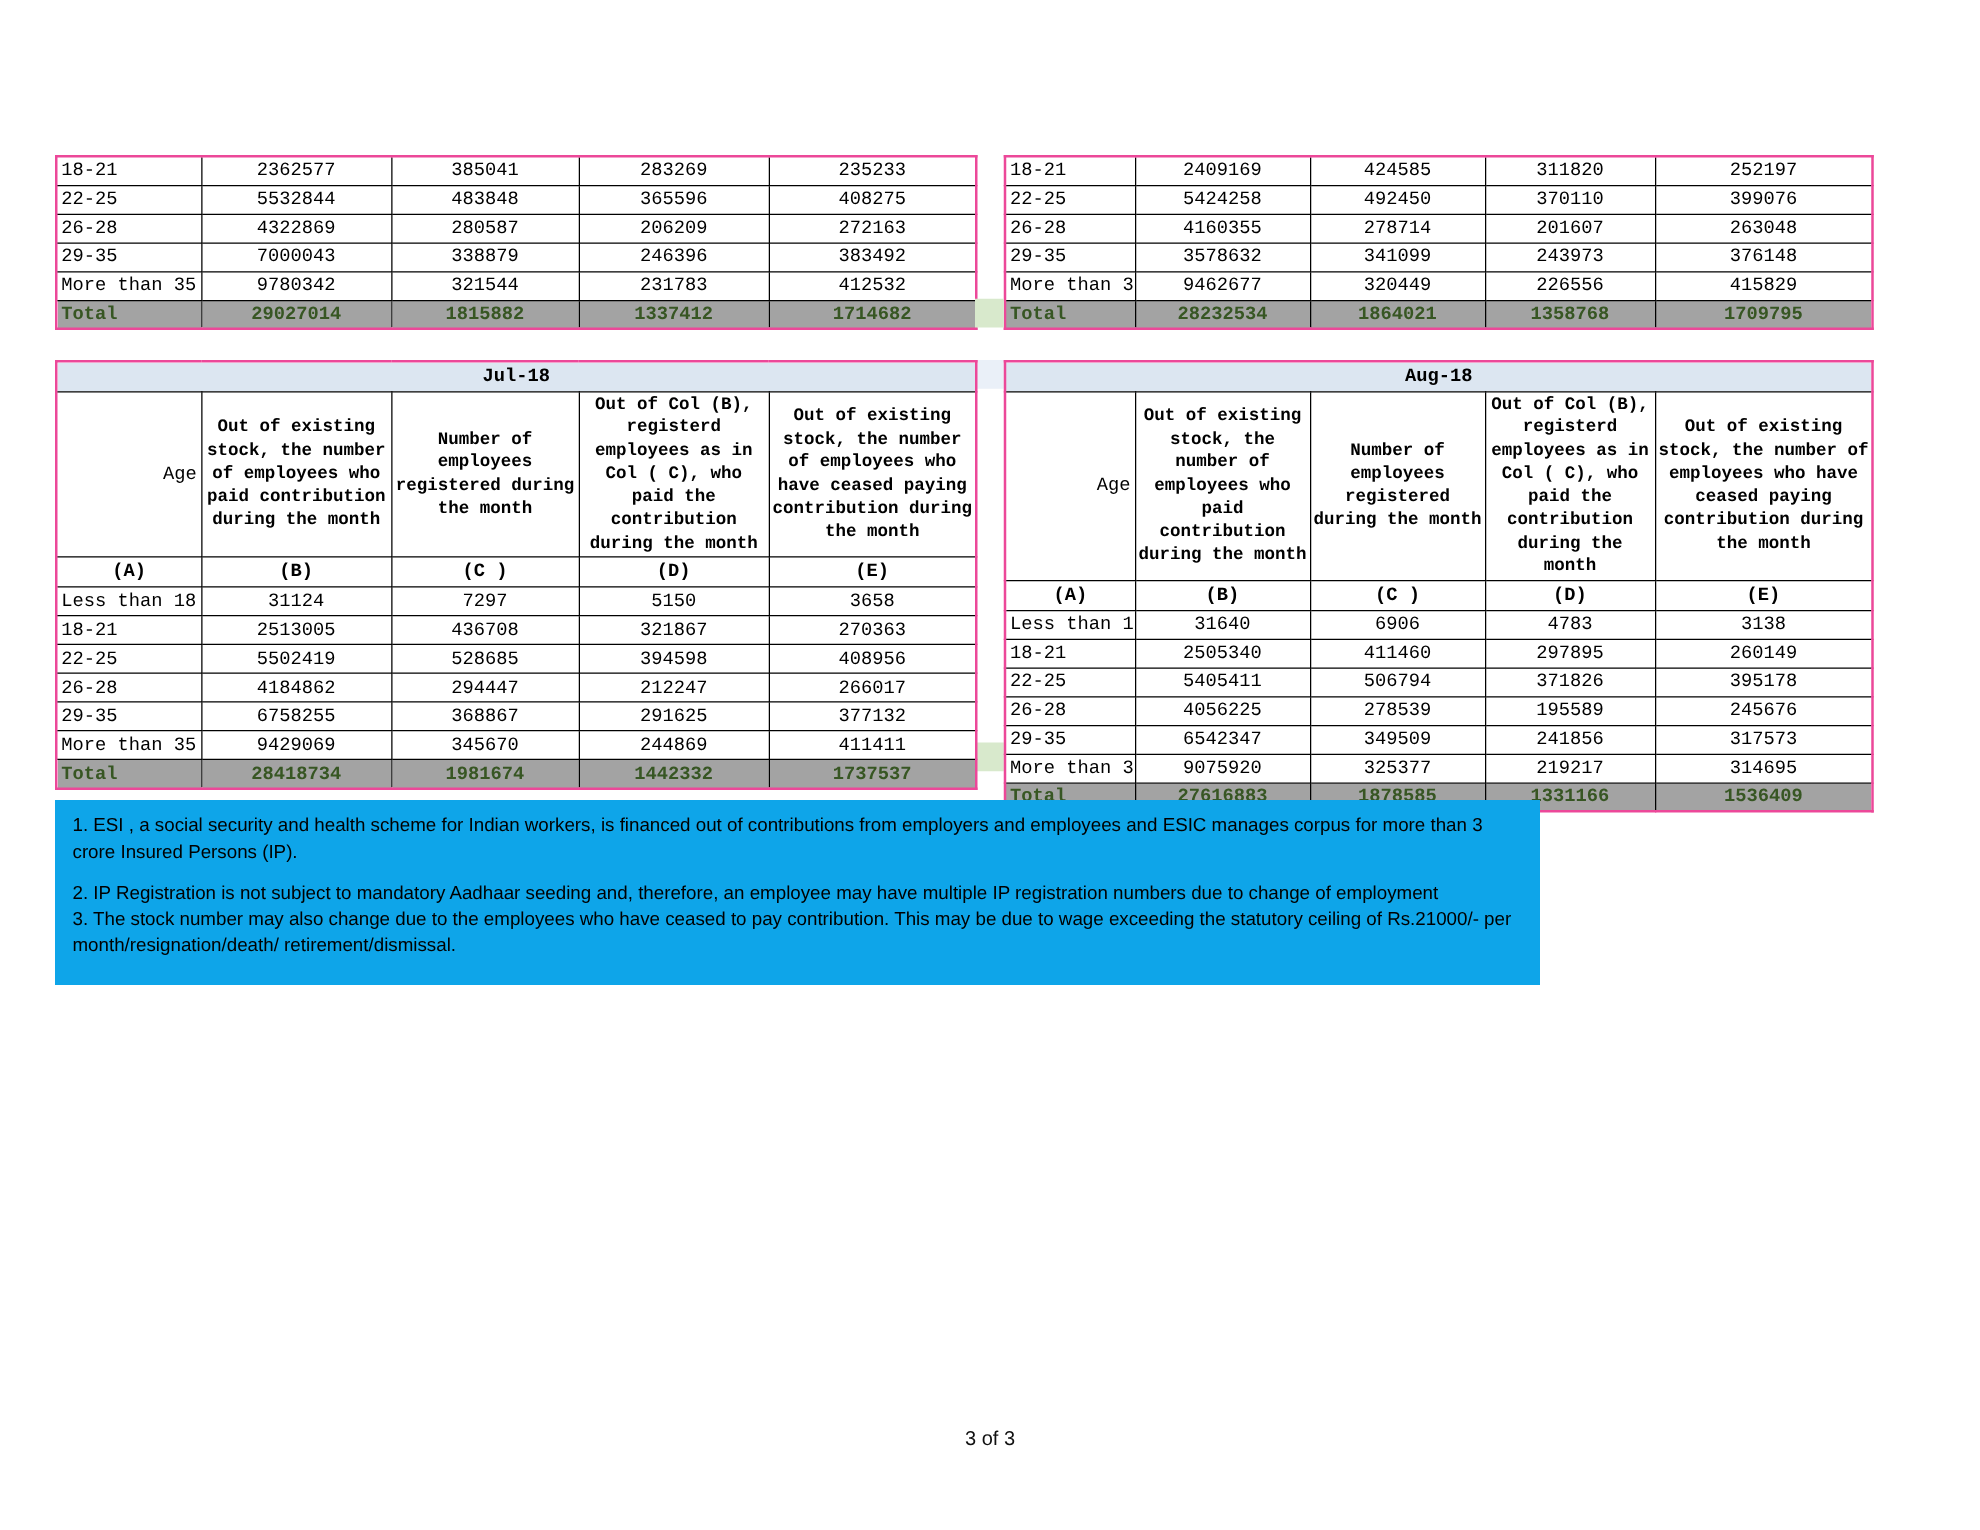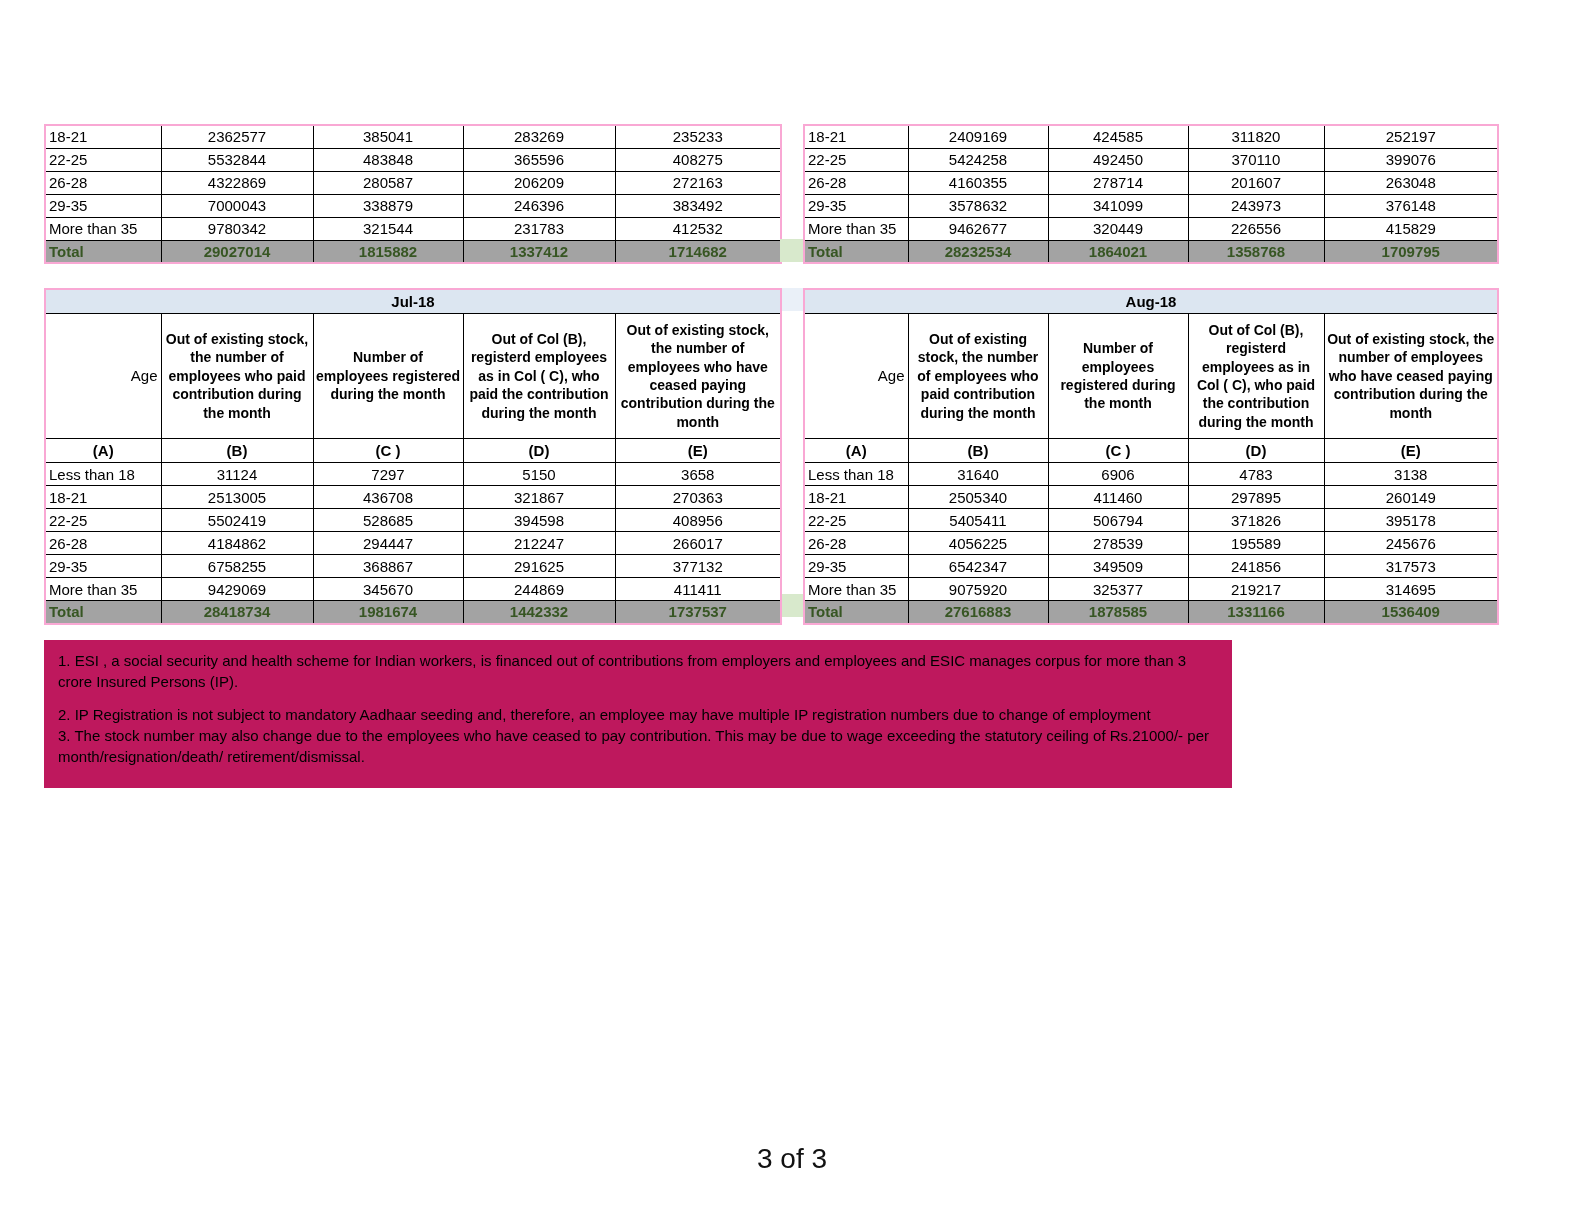--- a/index.html
+++ b/index.html
@@ -1,44 +1,44 @@
 <!DOCTYPE html>
 <html><head>
 <meta charset="utf-8">
 <style>
   html,body{margin:0;padding:0;background:#fff;}
   .page{position:relative;width:1584px;height:1224px;background:#ffffff;
         font-family:"Liberation Sans", sans-serif;color:#000;overflow:hidden;}
 
   table.tbl{position:absolute;border-collapse:collapse;table-layout:fixed;
-            border:2px solid #f9a8d4;font-family:Liberation Sans, sans-serif;}
+            border:2px solid #ec4899;font-family:Liberation Mono, monospace;}
   .tbl th,.tbl td{border:1px solid #000;overflow:hidden;}
   .tbl tr{height:23px;}
   .tbl td.lbl{font-size:15px;text-align:left;padding:0 3px;white-space:nowrap;}
   .tbl td.num{font-size:15px;text-align:center;padding:0 2px;}
   .tbl tr.total td{background:#a3a3a3;color:#375623;font-weight:bold;}
 
   .tbl th.title{height:23px;background:#DCE6F1;font-size:15px;font-weight:bold;
                 text-align:center;padding:0;margin-left:20px;}
   .tbl tr.heads th{height:122px;font-size:14px;font-weight:bold;text-align:center;
                    vertical-align:middle;line-height:1.32;padding:1px 2px;}
   .tbl tr.heads th.agecell{text-align:right;font-weight:normal;font-size:15px;padding:0 3px;}
   .tbl tr.letters th{height:23px;font-size:15px;font-weight:bold;text-align:center;padding:0;}
 
   .strip{position:absolute;}
   .strip.blue{background:#EAF0F8;}
   .strip.green{background:#D8E9CC;}
 
   .notes{position:absolute;left:44px;top:640px;width:1188px;height:148px;
-         background:#be185d;box-sizing:border-box;padding:10px 22px 0 14px;}
+         background:#0ea5e9;box-sizing:border-box;padding:10px 22px 0 14px;}
   .notes p{margin:0;font-size:15px;line-height:21px;color:#000;}
   .notes p.gap{margin-top:12px;}
 
   .pagenum{position:absolute;left:0;top:1143px;width:1584px;text-align:center;
-           font-size:28px;color:#111;}
+           font-size:16px;color:#111;}
 </style>
 </head>
 <body>
 
 <div class="page">
 
   <table class="tbl" style="left:44px;top:124px;width:736px;">
     <colgroup>
         <col style="width:116px">
         <col style="width:152px">

